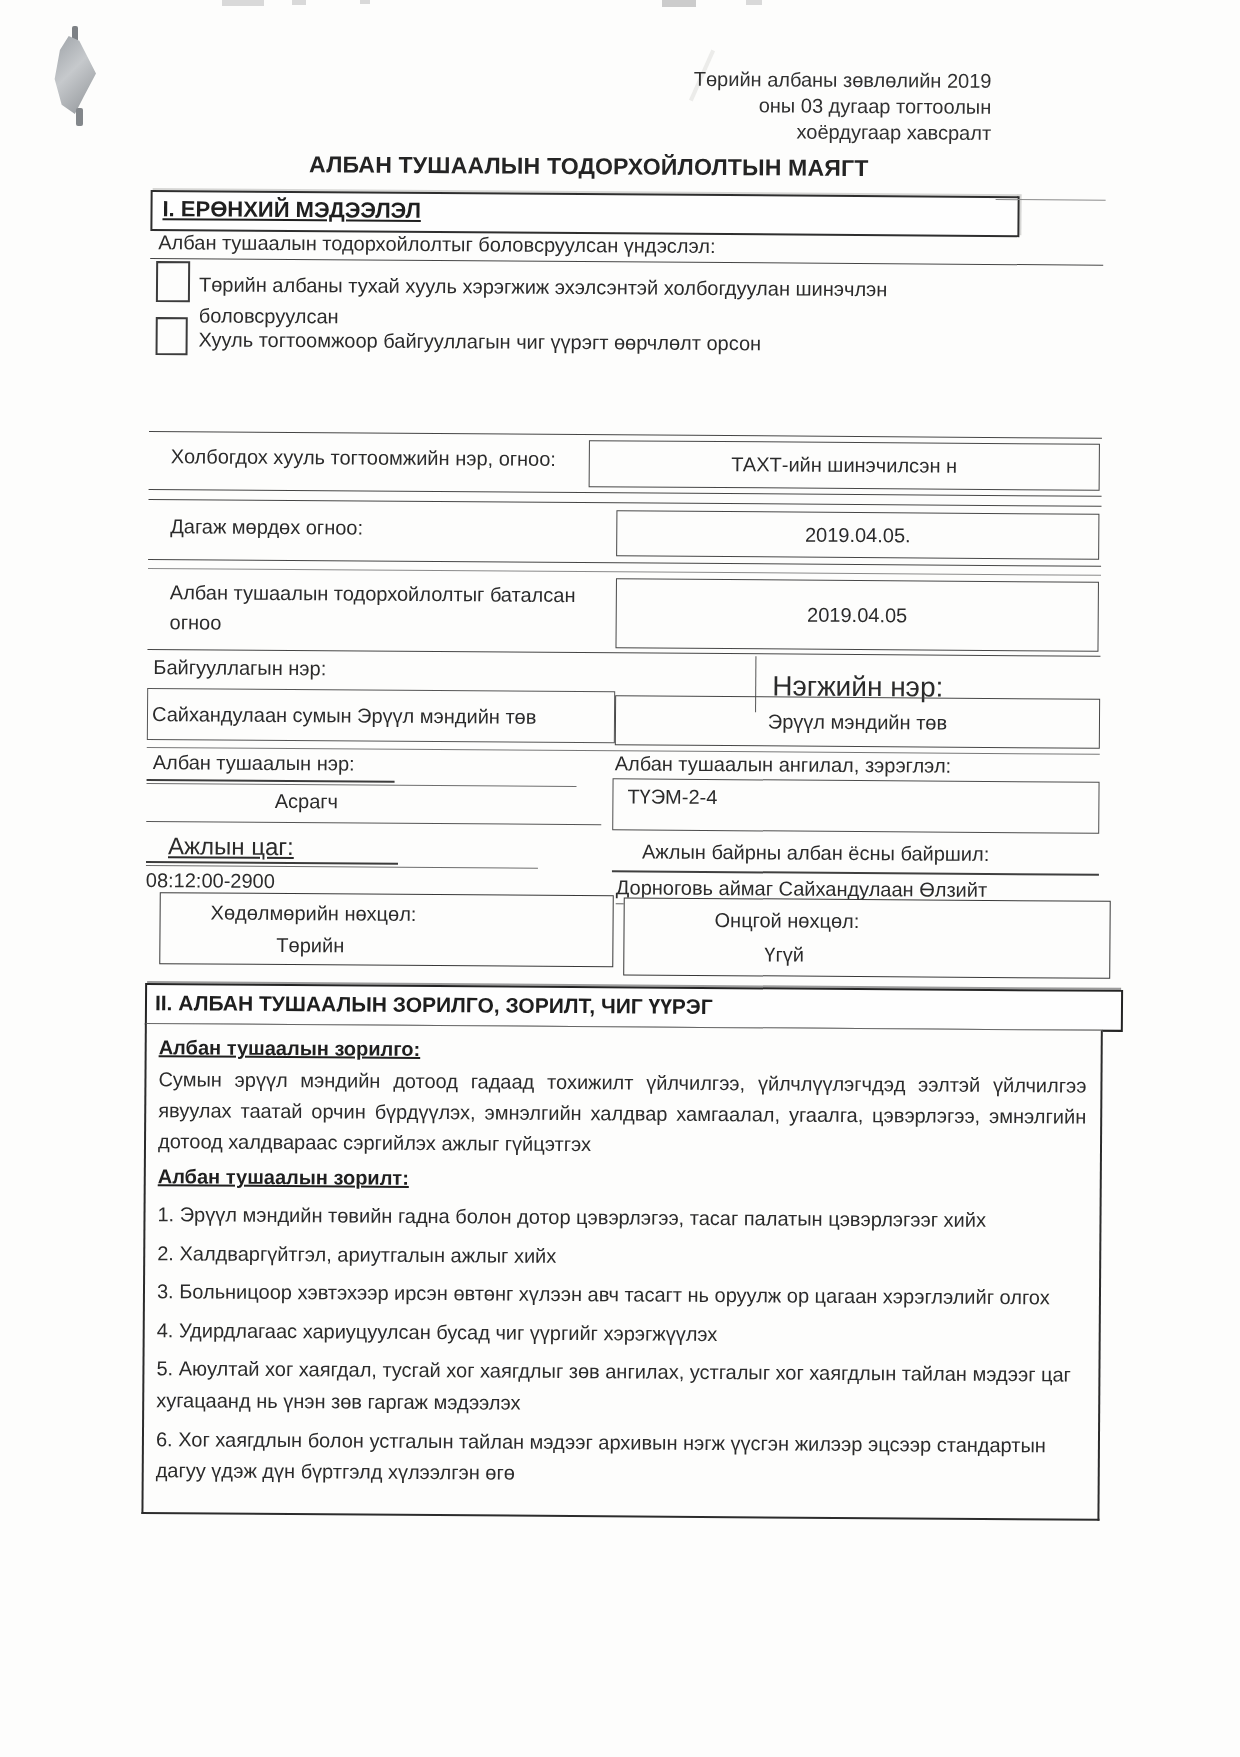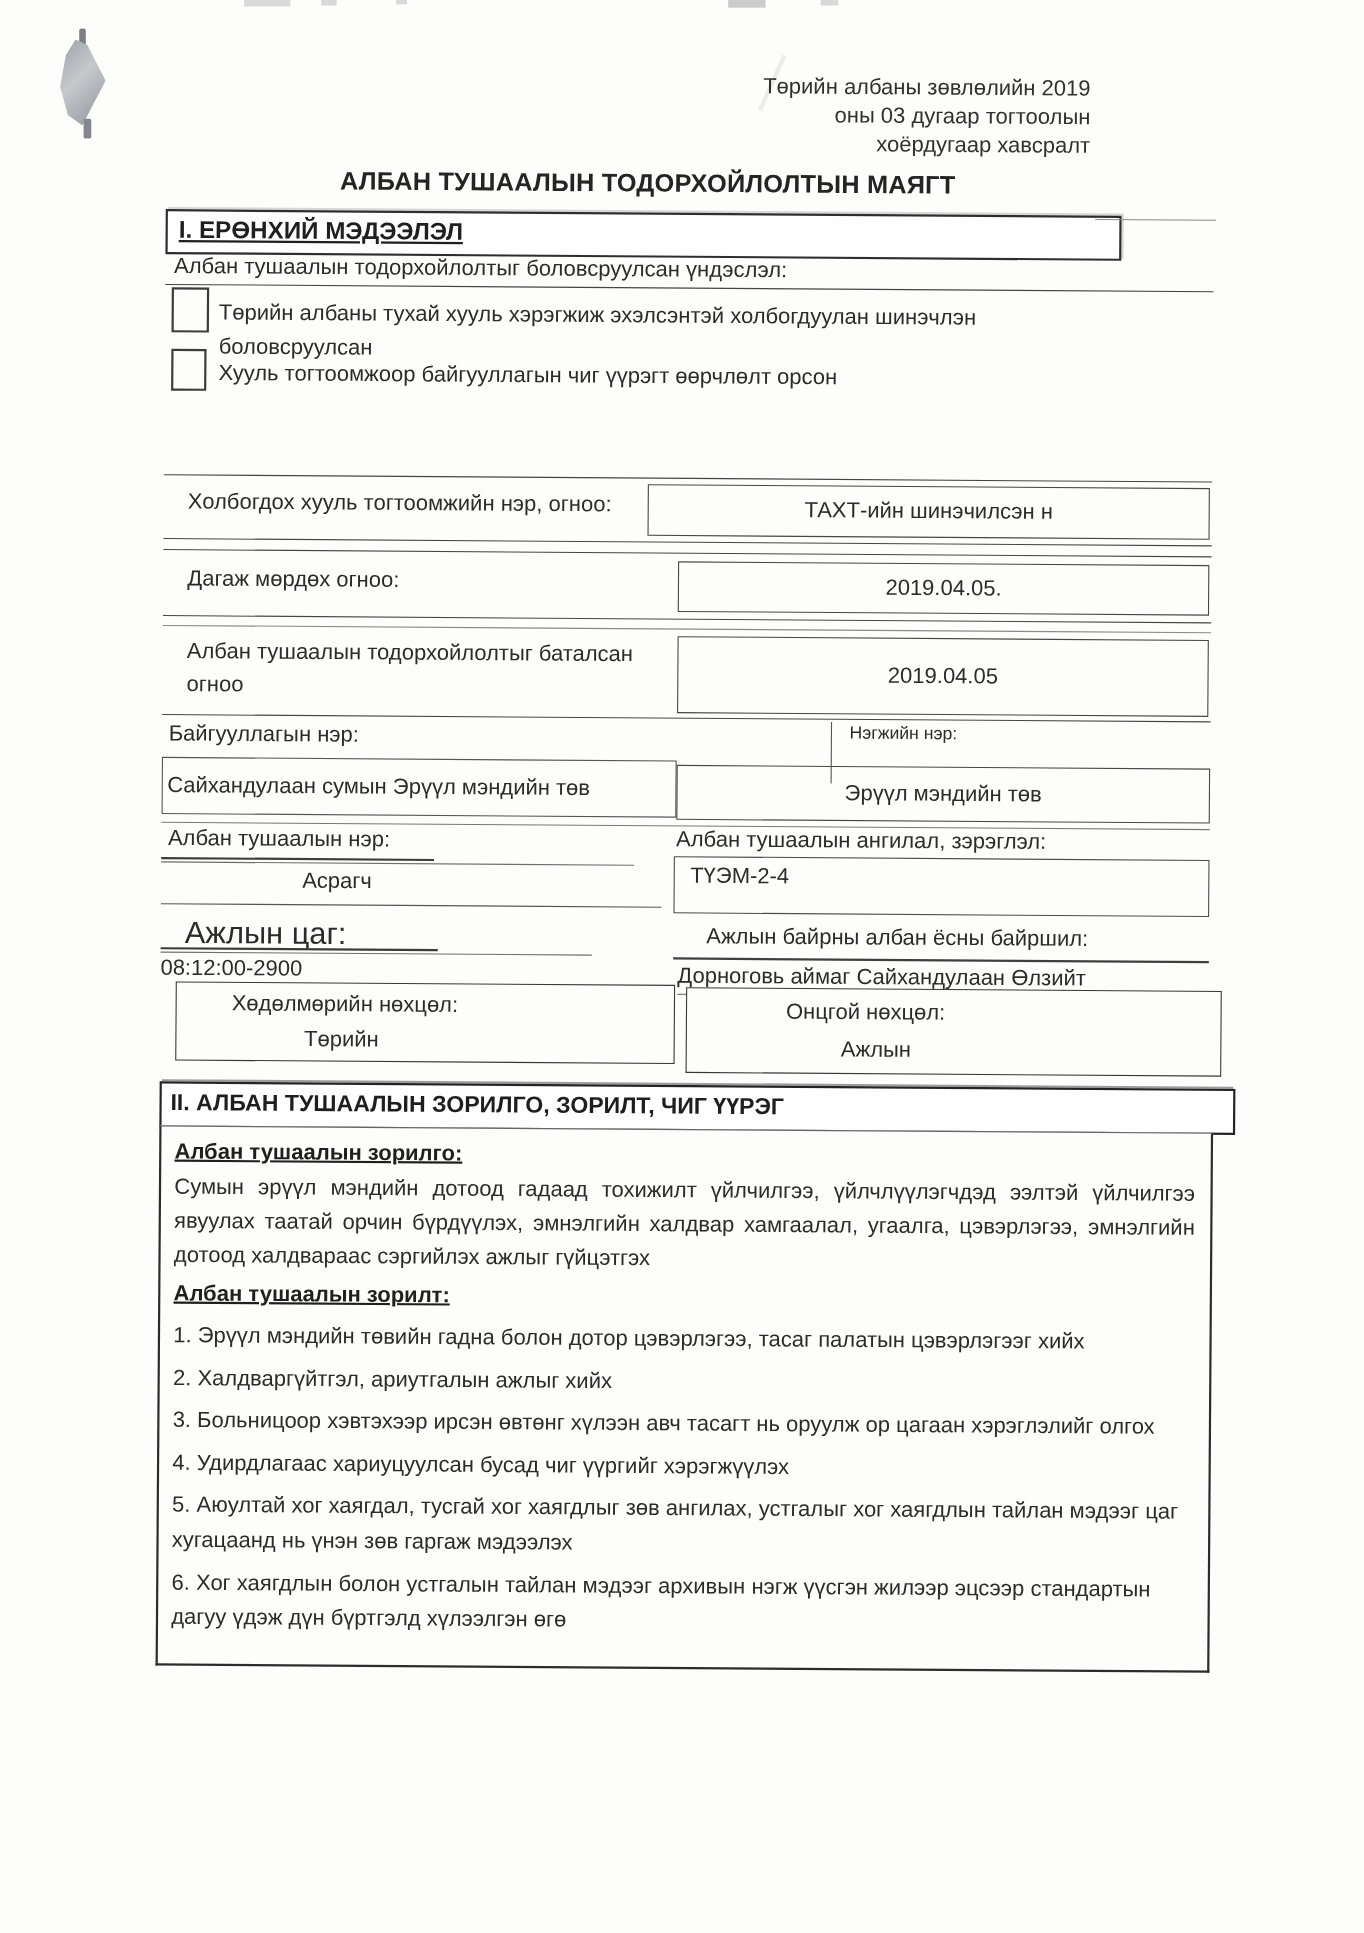--- a/index.html
+++ b/index.html
@@ -48,36 +48,36 @@
   .eff-row .vbox{left:468px;top:7px;right:2px;bottom:6px;}
   .appr-row{top:568px;height:80px;border-top:1px solid #8a8a8a;border-bottom:1.8px solid #454545;}
   .appr-row .row-label{left:22px;top:8px;width:410px;line-height:1.5;}
   .appr-row .vbox{left:468px;top:6px;right:2px;bottom:4px;}
   
   .org-row{top:650px;height:97px;border-bottom:1px solid #777;}
   .org-row .l-label{position:absolute;left:6px;top:6px;font-size:20px;}
   .org-row .l-vbox{position:absolute;left:0;top:38px;width:468px;height:52px;border:1.2px solid #555;
     display:flex;align-items:center;font-size:20px;padding-left:4px;box-sizing:border-box;}
   .org-row .tick{position:absolute;left:608px;top:2px;width:0;height:56px;border-left:1.4px solid #555;}
-  .org-row .r-label{position:absolute;left:625px;top:4px;font-size:16px;}
+  .org-row .r-label{position:absolute;left:625px;top:16px;font-size:28px;}
   .org-row .r-vbox{position:absolute;left:468px;top:42px;width:485px;height:50px;border:1.3px solid #474747;
     display:flex;align-items:center;justify-content:center;font-size:20px;box-sizing:border-box;}
   
   .pos-row{top:747px;height:80px;}
   .pos-row .l-label{position:absolute;left:6px;top:4px;font-size:20px;}
   .pos-row .lineA{position:absolute;left:0;top:32px;width:248px;border-top:2.2px solid #3c3c3c;}
   .pos-row .lineB{position:absolute;left:0;top:36px;width:430px;border-top:1px solid #6e6e6e;}
   .pos-row .l-value{position:absolute;left:40px;top:42px;width:240px;text-align:center;font-size:20px;}
   .pos-row .l-under{position:absolute;left:0;top:74px;width:455px;border-top:1.2px solid #555;}
   .pos-row .r-label{position:absolute;left:468px;top:2px;font-size:20px;}
   .pos-row .r-vbox{position:absolute;left:466px;top:28px;width:487px;height:52px;border:1.3px solid #4c4c4c;
     font-size:20px;padding:6px 0 0 14px;box-sizing:border-box;justify-content:flex-start;align-items:flex-start;display:flex;}
   
   .time-row{top:827px;height:64px;}
-  .time-row .l-label{position:absolute;left:22px;top:5px;font-size:28px;}
+  .time-row .l-label{position:absolute;left:22px;top:5px;font-size:24px;text-decoration:underline;}
   .time-row .lineA{position:absolute;left:0;top:34px;width:252px;border-top:2.2px solid #3c3c3c;}
   .time-row .lineB{position:absolute;left:0;top:38px;width:392px;border-top:1px solid #6e6e6e;}
   .time-row .l-value{position:absolute;left:0;top:42px;font-size:20px;}
   .time-row .r-label{position:absolute;left:496px;top:10px;font-size:20px;}
   .time-row .r-line{position:absolute;left:466px;top:40px;width:487px;border-top:2px solid #3f3f3f;}
   .time-row .r-value{position:absolute;left:470px;top:46px;width:468px;font-size:20px;padding-bottom:4px;border-bottom:1.2px solid #606060;}
   
   .cond-left{left:166px;top:892px;width:452px;height:70px;border:1.6px solid #383838;background:#fdfdfc;}
   .cond-right{left:630px;top:894px;width:485px;height:76px;border:1.6px solid #383838;background:#fdfdfc;}
   .cond-label{position:absolute;font-size:20px;}
@@ -178,21 +178,21 @@
       <div class="r-line"></div>
       <div class="r-value">Дорноговь аймаг Сайхандулаан  Өлзийт</div>
     </div>
 
     <div class="abs cond-left">
       <div class="cond-label">Хөдөлмөрийн нөхцөл:</div>
       <div class="cond-value">Төрийн</div>
     </div>
     <div class="abs cond-right">
       <div class="cond-label">Онцгой нөхцөл:</div>
-      <div class="cond-value">Ажлын</div>
+      <div class="cond-value">Үгүй</div>
     </div>
 
     <div class="abs s2-header">
       <span>II. АЛБАН ТУШААЛЫН ЗОРИЛГО, ЗОРИЛТ, ЧИГ ҮҮРЭГ</span>
     </div>
     <div class="abs s2-body">
       <div class="sub-label">Албан тушаалын зорилго:</div>
       <div class="purpose-text">Сумын эрүүл мэндийн дотоод гадаад тохижилт үйлчилгээ, үйлчлүүлэгчдэд ээлтэй үйлчилгээ явуулах таатай орчин бүрдүүлэх, эмнэлгийн халдвар хамгаалал, угаалга, цэвэрлэгээ, эмнэлгийн дотоод халдвараас сэргийлэх ажлыг гүйцэтгэх</div>
       <div class="sub-label">Албан тушаалын зорилт:</div>
       <div class="obj-list">

